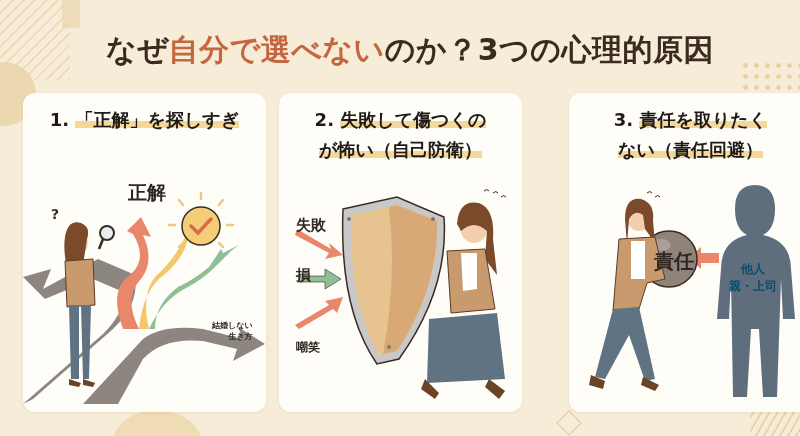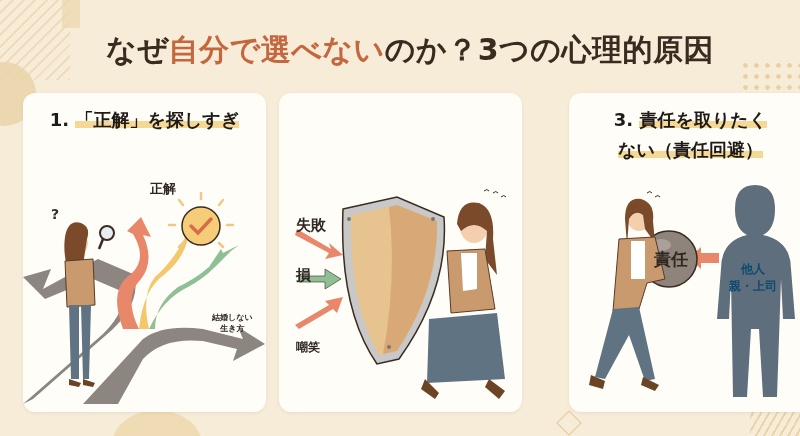--- a/index.html
+++ b/index.html
@@ -96,29 +96,33 @@
 
       <ellipse cx="55" cy="64" rx="10" ry="12" fill="#f4cfae"></ellipse>
       <path d="M42 58 Q45 40 58 44 Q68 48 64 60 L60 86 L44 88 Q40 72 42 58 Z" fill="#7a4a2b"></path>
       <path d="M42 82 L70 80 L72 126 L44 128 Z" fill="#c89a6e" stroke="#5a3a25" stroke-width="1"></path>
       <path d="M46 126 L56 126 L56 200 L48 200 Z M58 126 L68 126 L66 200 L60 200 Z" fill="#5f7383"></path>
       <path d="M46 200 L58 204 L56 208 L46 206 Z M60 200 L72 204 L70 208 L60 206 Z" fill="#6b4426"></path>
       <circle cx="84" cy="54" r="7" fill="#e8eef0" stroke="#3a2a20" stroke-width="2"></circle>
       <path d="M80 60 L76 70" stroke="#3a2a20" stroke-width="2.5"></path>
       <text x="28" y="40" font-size="14" font-weight="bold" fill="#3a2a20" font-family="DejaVu Sans, sans-serif">?</text>
     </svg>
-    <span class="lbl" style="left:105px; top:1px; font-size:13px;margin-left:22px;">正解</span>
-    <span class="lbl" style="left:189px; top:133px; font-size:8px; line-height:11px; text-align:center;">
+    <span class="lbl" style="left:105px; top:1px; font-size:19px;">正解</span>
+    <span class="lbl" style="left:189px; top:141px; font-size:8px; line-height:11px; text-align:right;">
       <span style="display:block">結婚しない</span>
       <span style="display:block">生き方</span>
     </span>
   </div>
 </div>
 
 <div class="card card2">
+  <div class="card-heading">
+    <div><span>2.</span> <span class="hl">失敗して傷つくの</span></div>
+    <div><span class="hl">が怖い（自己防衛）</span></div>
+  </div>
   <div class="illus">
     <svg viewBox="0 0 243 225">
 
       <path d="M64 30 L118 18 L165 38 Q170 110 120 180 L98 185 Q60 130 64 30 Z" fill="#c8c8c8" stroke="#3a2a20" stroke-width="1.5"></path>
       <path d="M72 36 L118 26 L158 42 Q160 108 118 172 L100 176 Q70 125 72 36 Z" fill="#e7c48f"></path>
       <path d="M110 28 L118 26 L158 42 Q160 108 118 172 L104 175 Q118 100 110 28 Z" fill="#d9a877"></path>
       <circle cx="70" cy="40" r="2" fill="#777"></circle>
         <circle cx="154" cy="40" r="2" fill="#777"></circle>
         <circle cx="110" cy="168" r="2" fill="#777"></circle>
 
@@ -156,19 +160,19 @@
       <ellipse cx="92" cy="66" rx="10" ry="6" fill="#b7ada5" opacity=".7"></ellipse>
 
       <ellipse cx="70" cy="38" rx="12" ry="14" fill="#f4cfae"></ellipse>
       <path d="M56 40 Q56 18 72 20 Q86 24 84 42 L86 64 L76 50 L74 36 Q66 30 60 40 L58 66 Z" fill="#7a4a2b"></path>
       <path d="M50 60 L86 58 L96 100 L78 104 L70 130 L44 132 Z" fill="#c89a6e" stroke="#5a3a25" stroke-width="1"></path>
       <path d="M62 62 L76 62 L76 100 L62 100 Z" fill="#fff"></path>
       <path d="M44 130 L70 128 L86 200 L76 202 L60 156 L36 200 L26 198 Z" fill="#5f7383"></path>
       <path d="M22 196 L36 202 L34 210 L20 206 Z M74 198 L90 206 L86 212 L72 206 Z" fill="#6b4426"></path>
       <path d="M78 14 q3 -3 5 0 M86 18 q3 -3 5 0" stroke="#3a2a20" stroke-width="1" fill="none"></path>
     </svg>
-    <span class="lbl" style="left:85px; top:69px; font-size:17px; color:#2f2621;">責任</span>
+    <span class="lbl" style="left:85px; top:69px; font-size:20px; color:#2f2621;">責任</span>
     <span class="lbl" style="left:160px; top:82px; font-size:12px; color:#0c4a6e; text-align:center; line-height:17px;">
       <span style="display:block">他人</span>
       <span style="display:block">親・上司</span>
     </span>
   </div>
 </div>
 
 </body></html>

